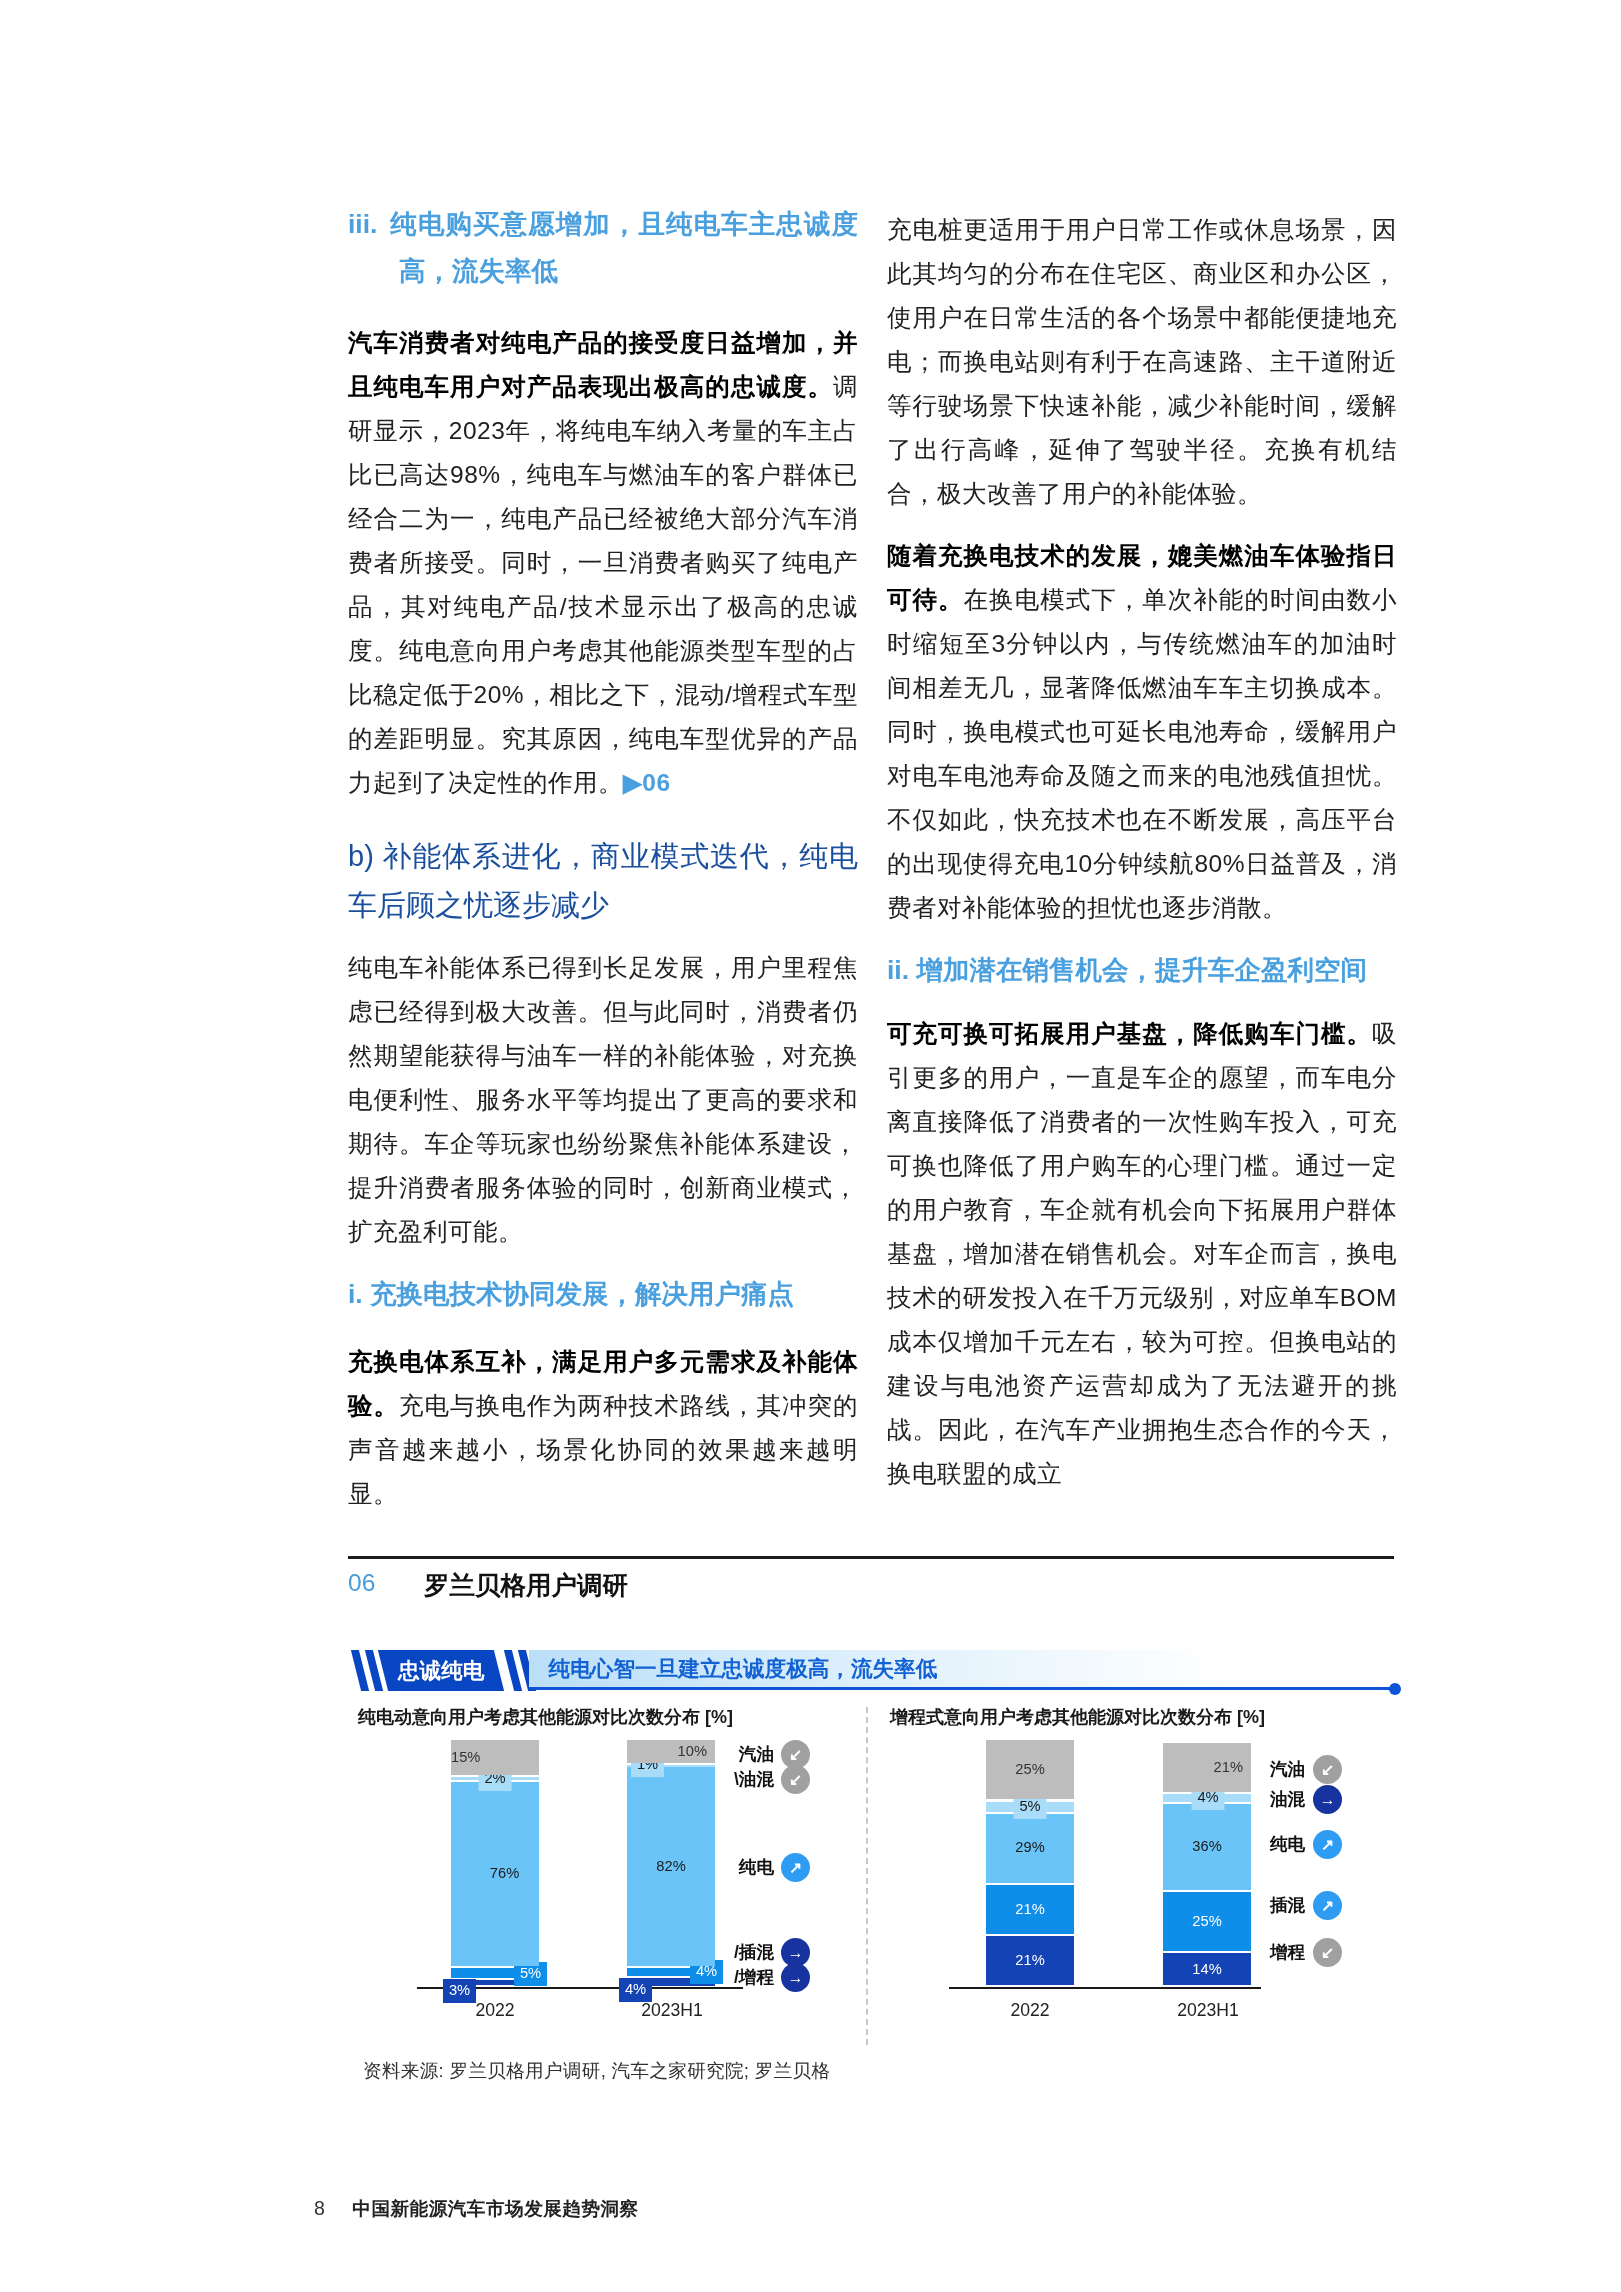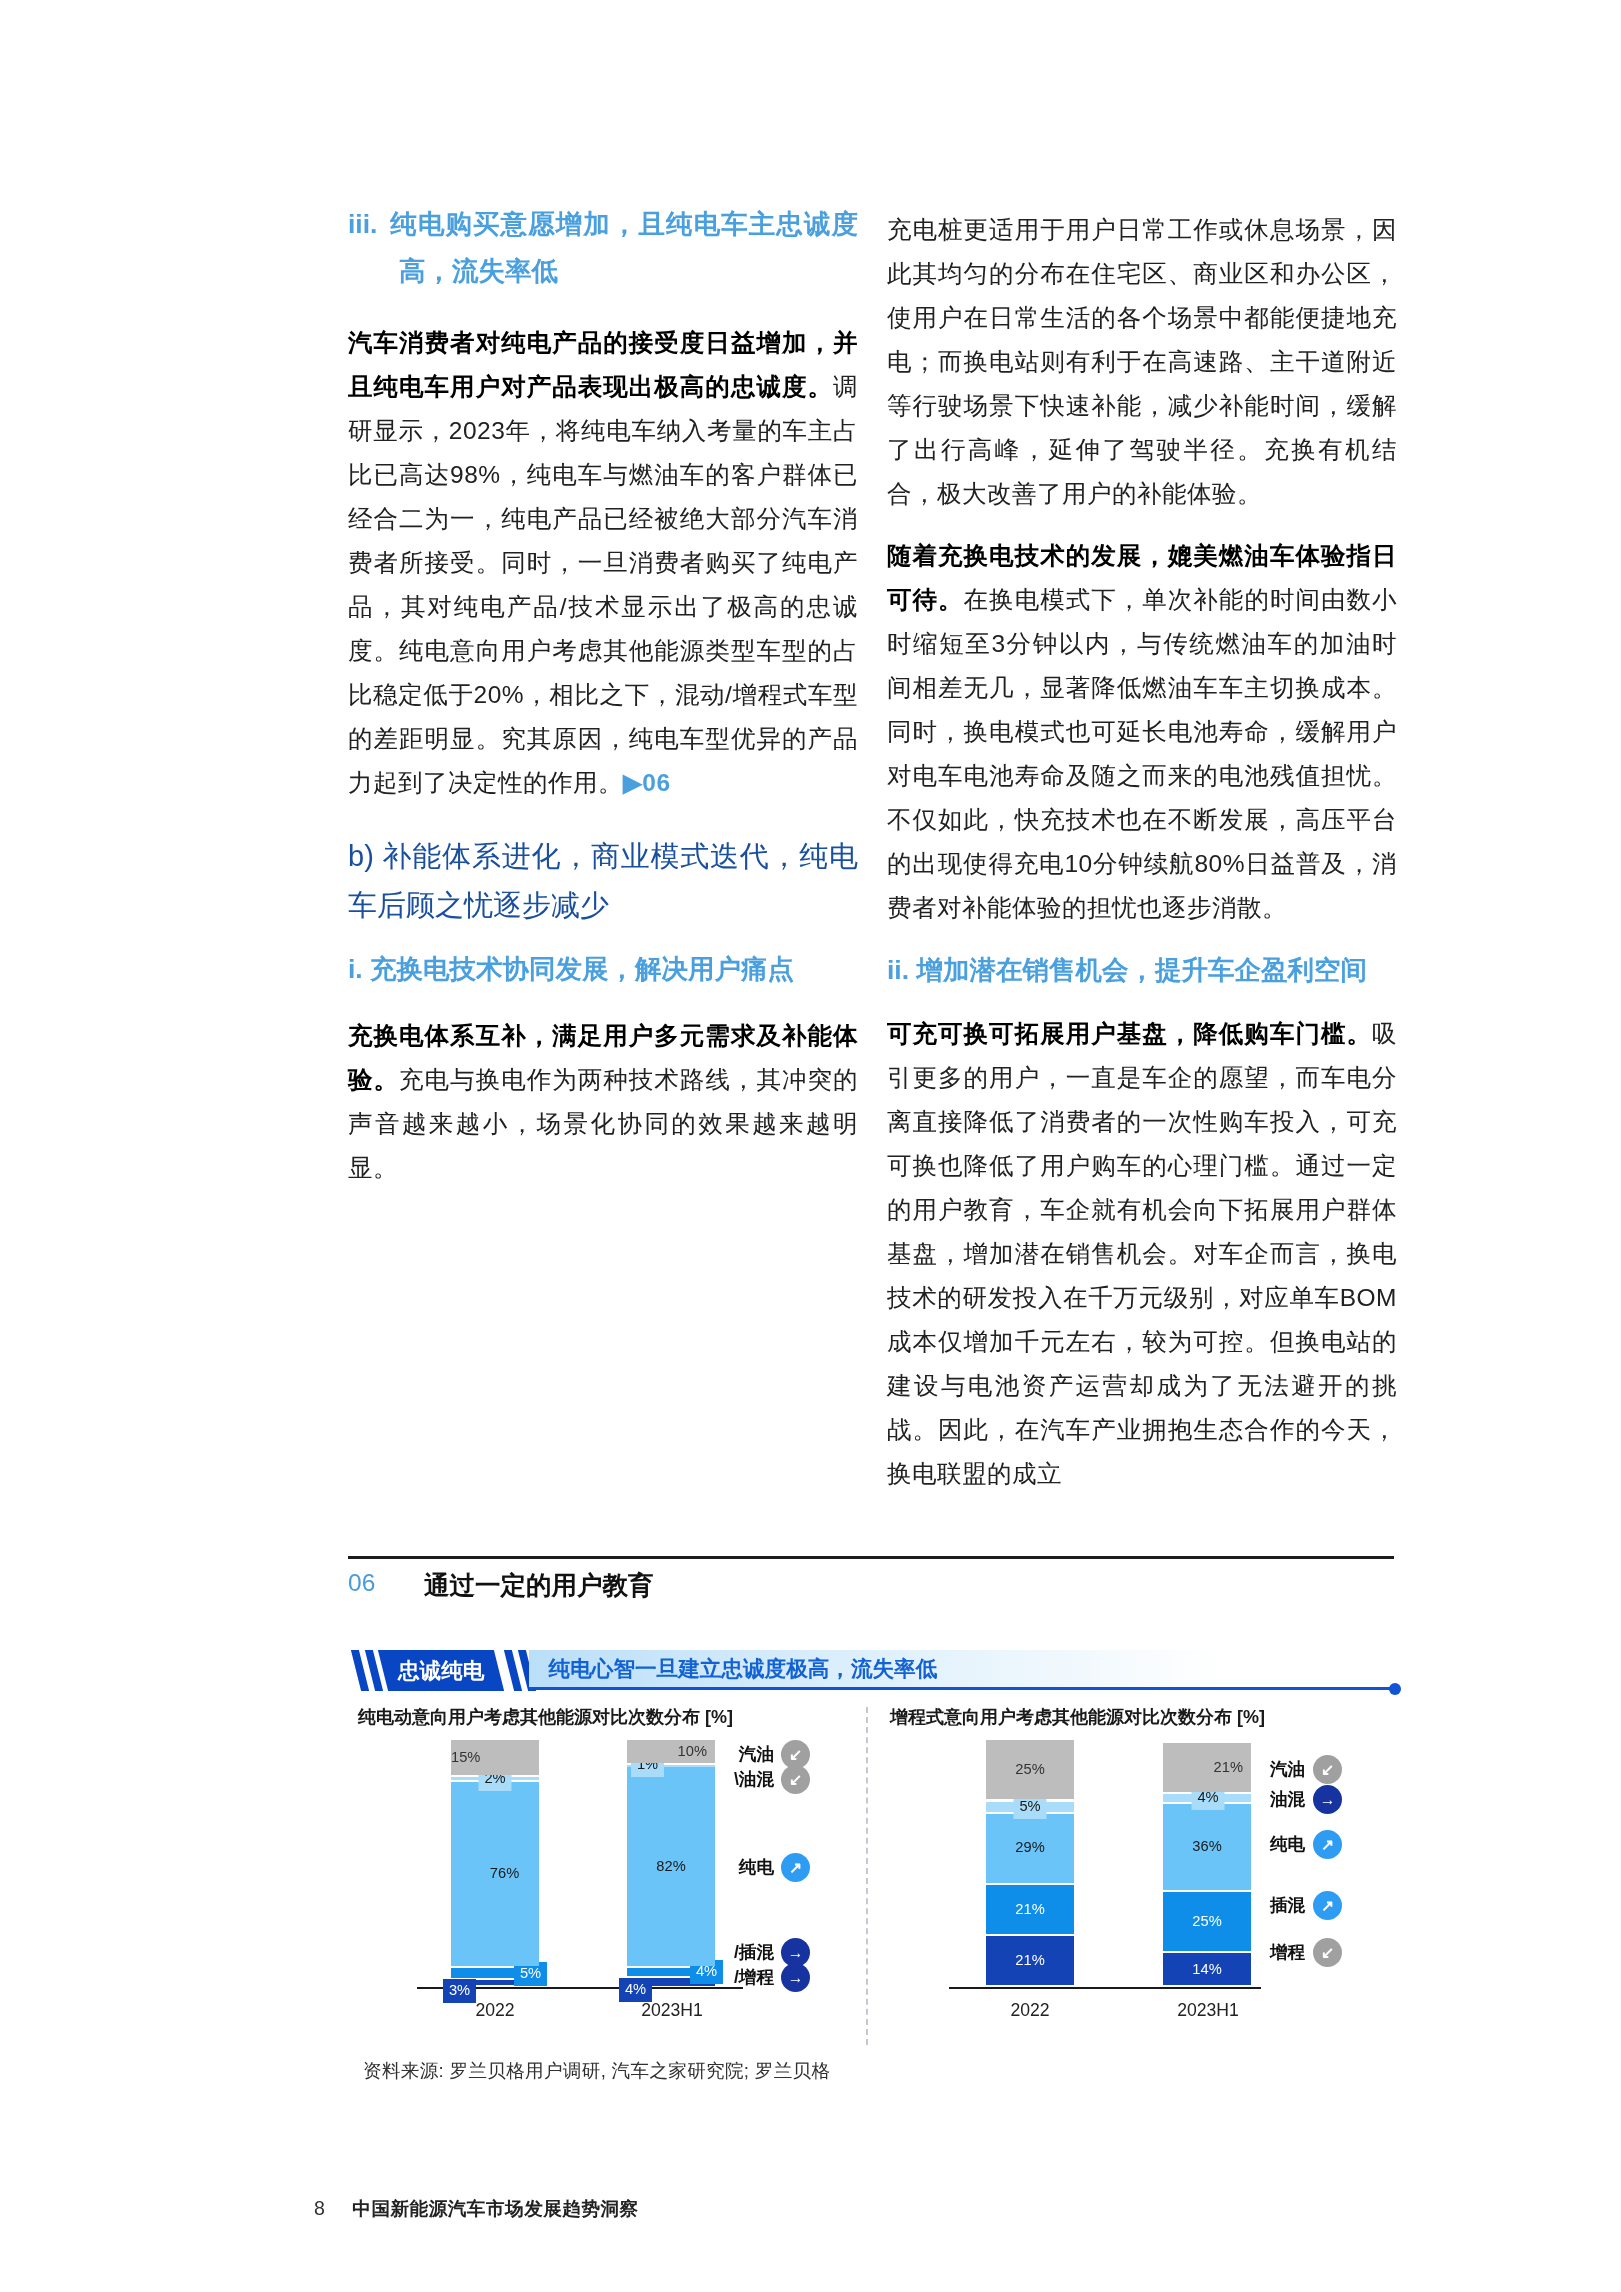--- a/index.html
+++ b/index.html
@@ -77,34 +77,35 @@
 </style>
 </head>
 <body>
 
 <div class="page">
 
   <section class="col" id="col-left">
     <h3 class="h-blue hang"><span class="num">iii.</span><span>纯电购买意愿增加，且纯电车主忠诚度高，流失率低</span></h3>
     <p class="body p1"><b>汽车消费者对纯电产品的接受度日益增加，并且纯电车用户对产品表现出极高的忠诚度。</b><span>调研显示，2023年，将纯电车纳入考量的车主占比已高达98%，纯电车与燃油车的客户群体已经合二为一，纯电产品已经被绝大部分汽车消费者所接受。同时，一旦消费者购买了纯电产品，其对纯电产品/技术显示出了极高的忠诚度。纯电意向用户考虑其他能源类型车型的占比稳定低于20%，相比之下，混动/增程式车型的差距明显。究其原因，纯电车型优异的产品力起到了决定性的作用。</span><span class="ref">▶06</span></p>
     <h2 class="h-navy">b) 补能体系进化，商业模式迭代，纯电车后顾之忧逐步减少</h2>
+    <p class="body">纯电车补能体系已得到长足发展，用户里程焦虑已经得到极大改善。但与此同时，消费者仍然期望能获得与油车一样的补能体验，对充换电便利性、服务水平等均提出了更高的要求和期待。车企等玩家也纷纷聚焦补能体系建设，提升消费者服务体验的同时，创新商业模式，扩充盈利可能。</p>
     <h3 class="h-blue single">i. 充换电技术协同发展，解决用户痛点</h3>
     <p class="body"><b>充换电体系互补，满足用户多元需求及补能体验。</b><span>充电与换电作为两种技术路线，其冲突的声音越来越小，场景化协同的效果越来越明显。</span></p>
   </section>
 
   <section class="col" id="col-right">
     <p class="body">充电桩更适用于用户日常工作或休息场景，因此其均匀的分布在住宅区、商业区和办公区，使用户在日常生活的各个场景中都能便捷地充电；而换电站则有利于在高速路、主干道附近等行驶场景下快速补能，减少补能时间，缓解了出行高峰，延伸了驾驶半径。充换有机结合，极大改善了用户的补能体验。</p>
     <p class="body"><b>随着充换电技术的发展，媲美燃油车体验指日可待。</b><span>在换电模式下，单次补能的时间由数小时缩短至3分钟以内，与传统燃油车的加油时间相差无几，显著降低燃油车车主切换成本。同时，换电模式也可延长电池寿命，缓解用户对电车电池寿命及随之而来的电池残值担忧。不仅如此，快充技术也在不断发展，高压平台的出现使得充电10分钟续航80%日益普及，消费者对补能体验的担忧也逐步消散。</span></p>
     <h3 class="h-blue single">ii. 增加潜在销售机会，提升车企盈利空间</h3>
     <p class="body"><b>可充可换可拓展用户基盘，降低购车门槛。</b><span>吸引更多的用户，一直是车企的愿望，而车电分离直接降低了消费者的一次性购车投入，可充可换也降低了用户购车的心理门槛。通过一定的用户教育，车企就有机会向下拓展用户群体基盘，增加潜在销售机会。对车企而言，换电技术的研发投入在千万元级别，对应单车BOM成本仅增加千元左右，较为可控。但换电站的建设与电池资产运营却成为了无法避开的挑战。因此，在汽车产业拥抱生态合作的今天，换电联盟的成立</span></p>
   </section>
 
   <div class="rule"></div>
   <div class="fig-num">06</div>
-  <div class="fig-title">通过一定的用户教育</div>
+  <div class="fig-title">罗兰贝格用户调研</div>
 
   <div class="banner">
     <span class="slash s1"></span>
     <span class="slash s2"></span>
     <div class="badge">
         <span>忠诚纯电</span>
       </div>
     <span class="slash s3"></span>
     <span class="slash s4"></span>
     <div class="band">

